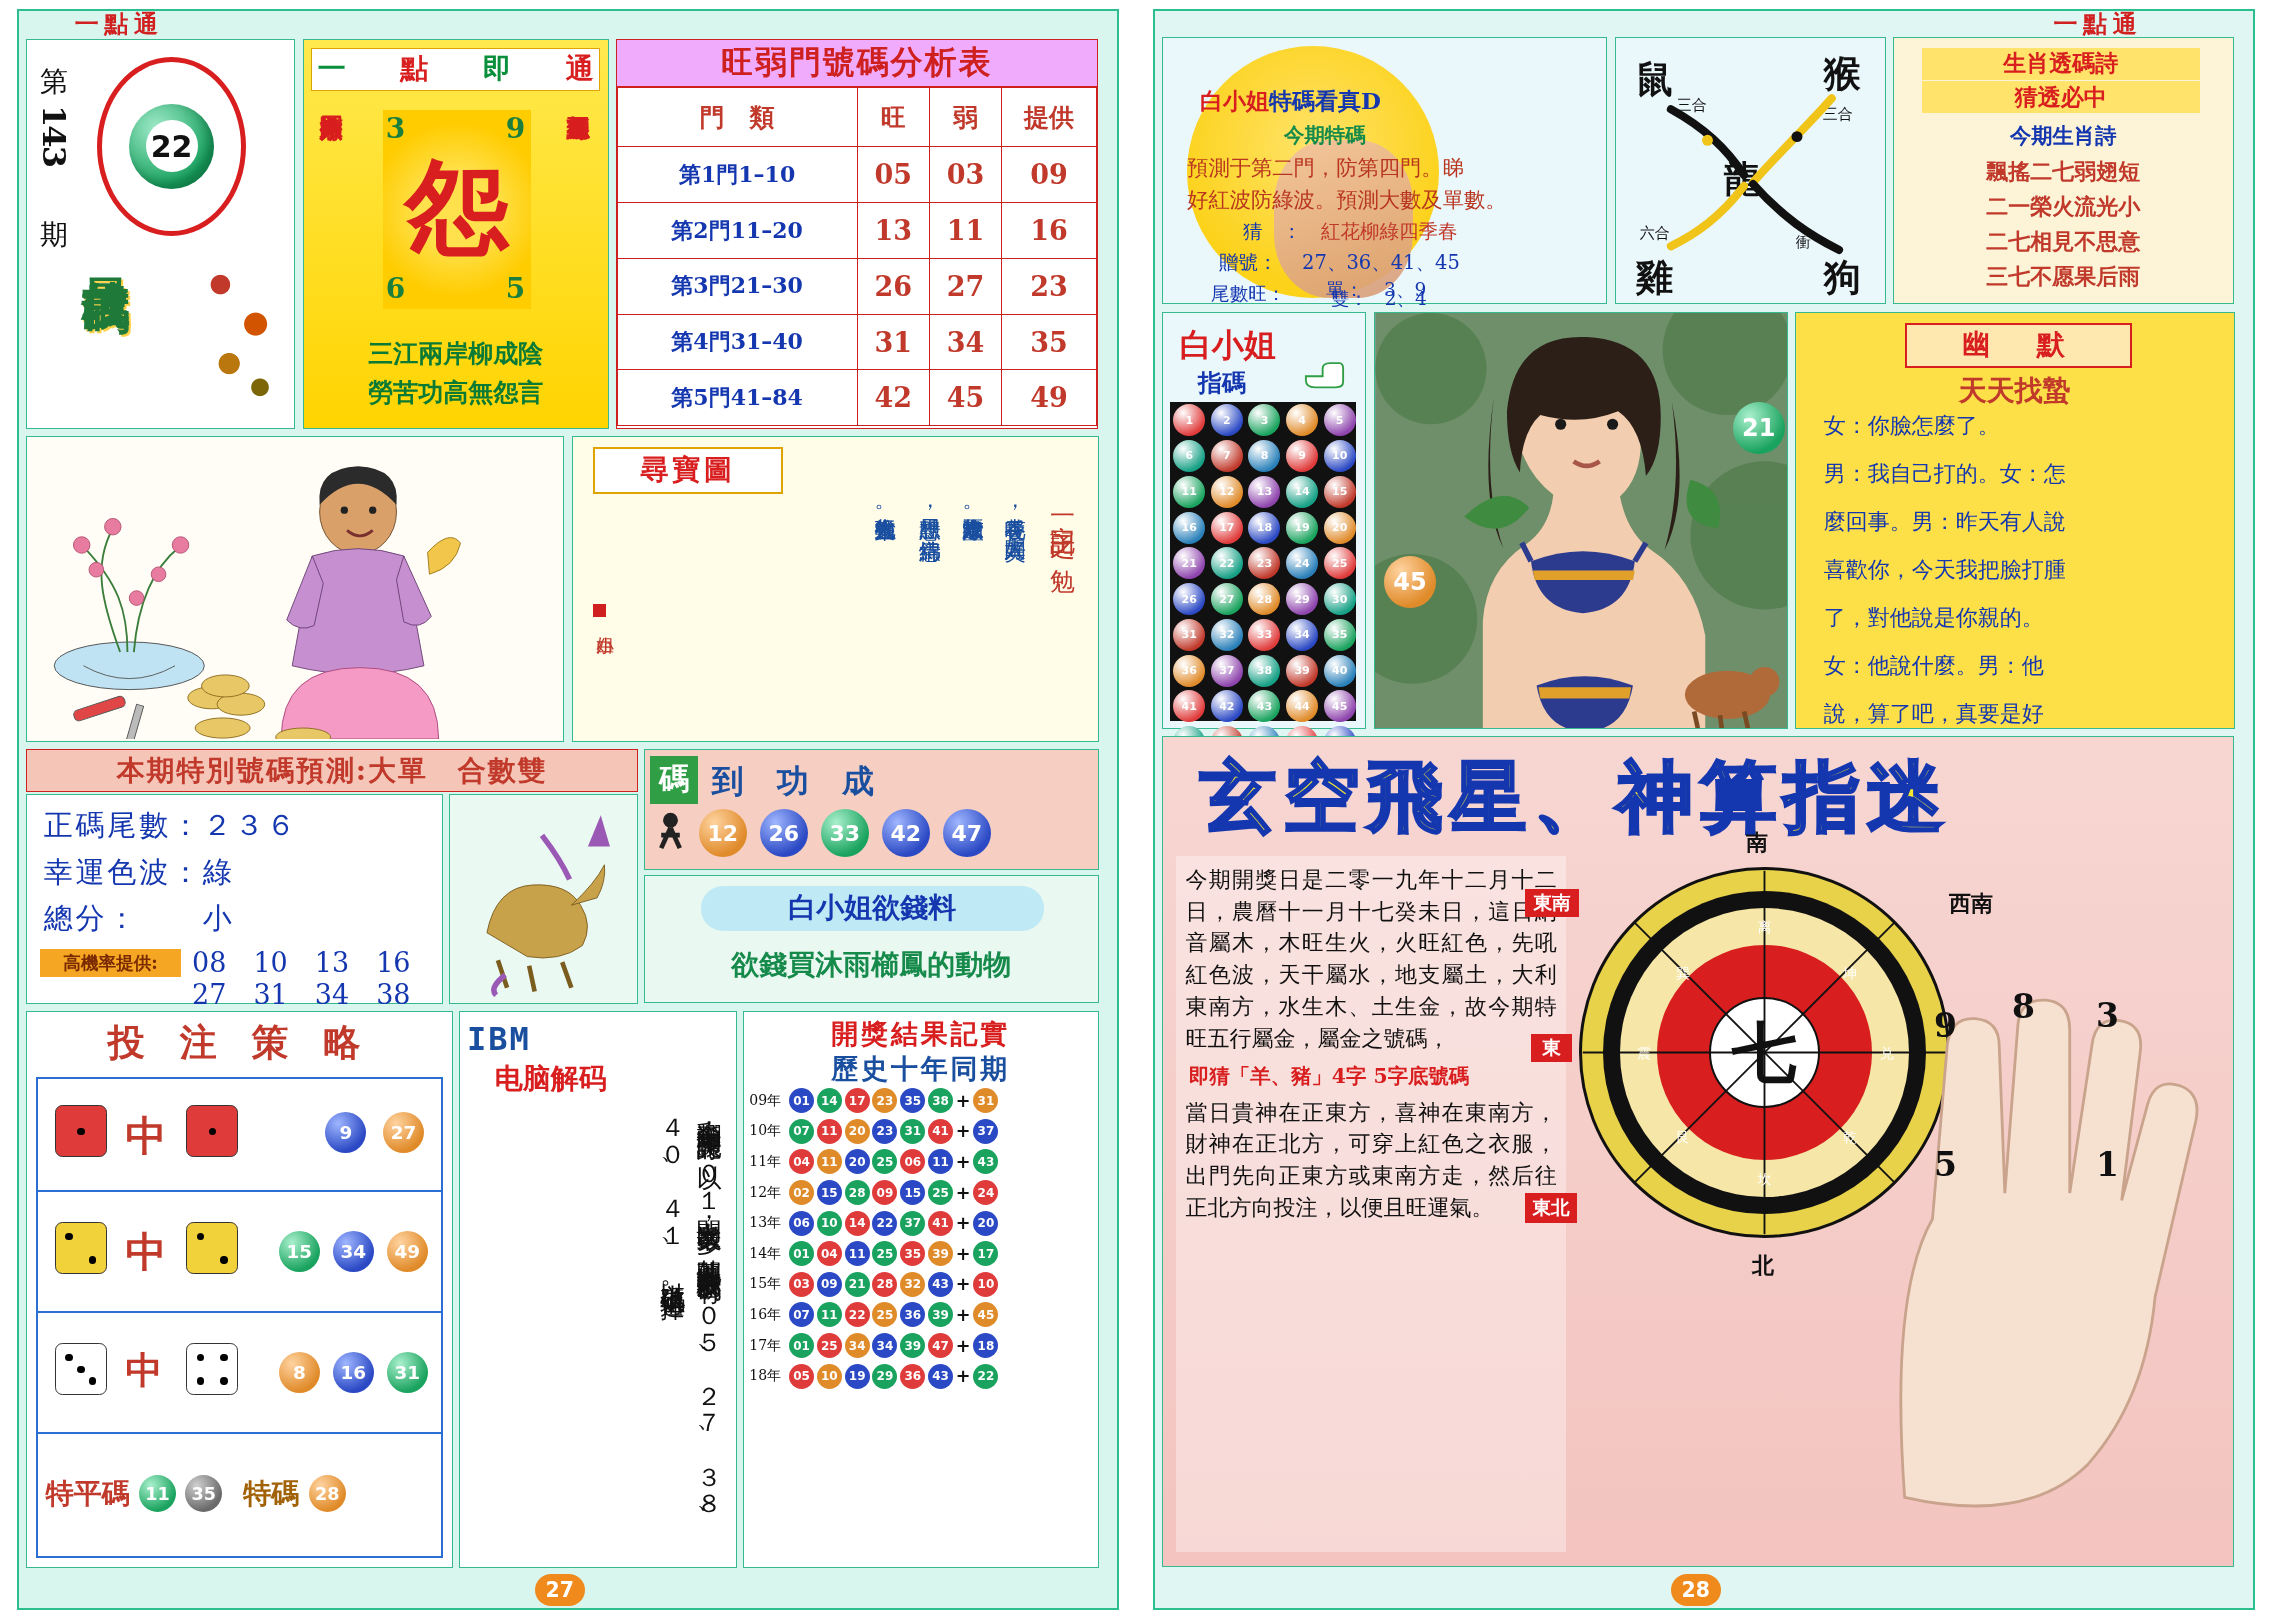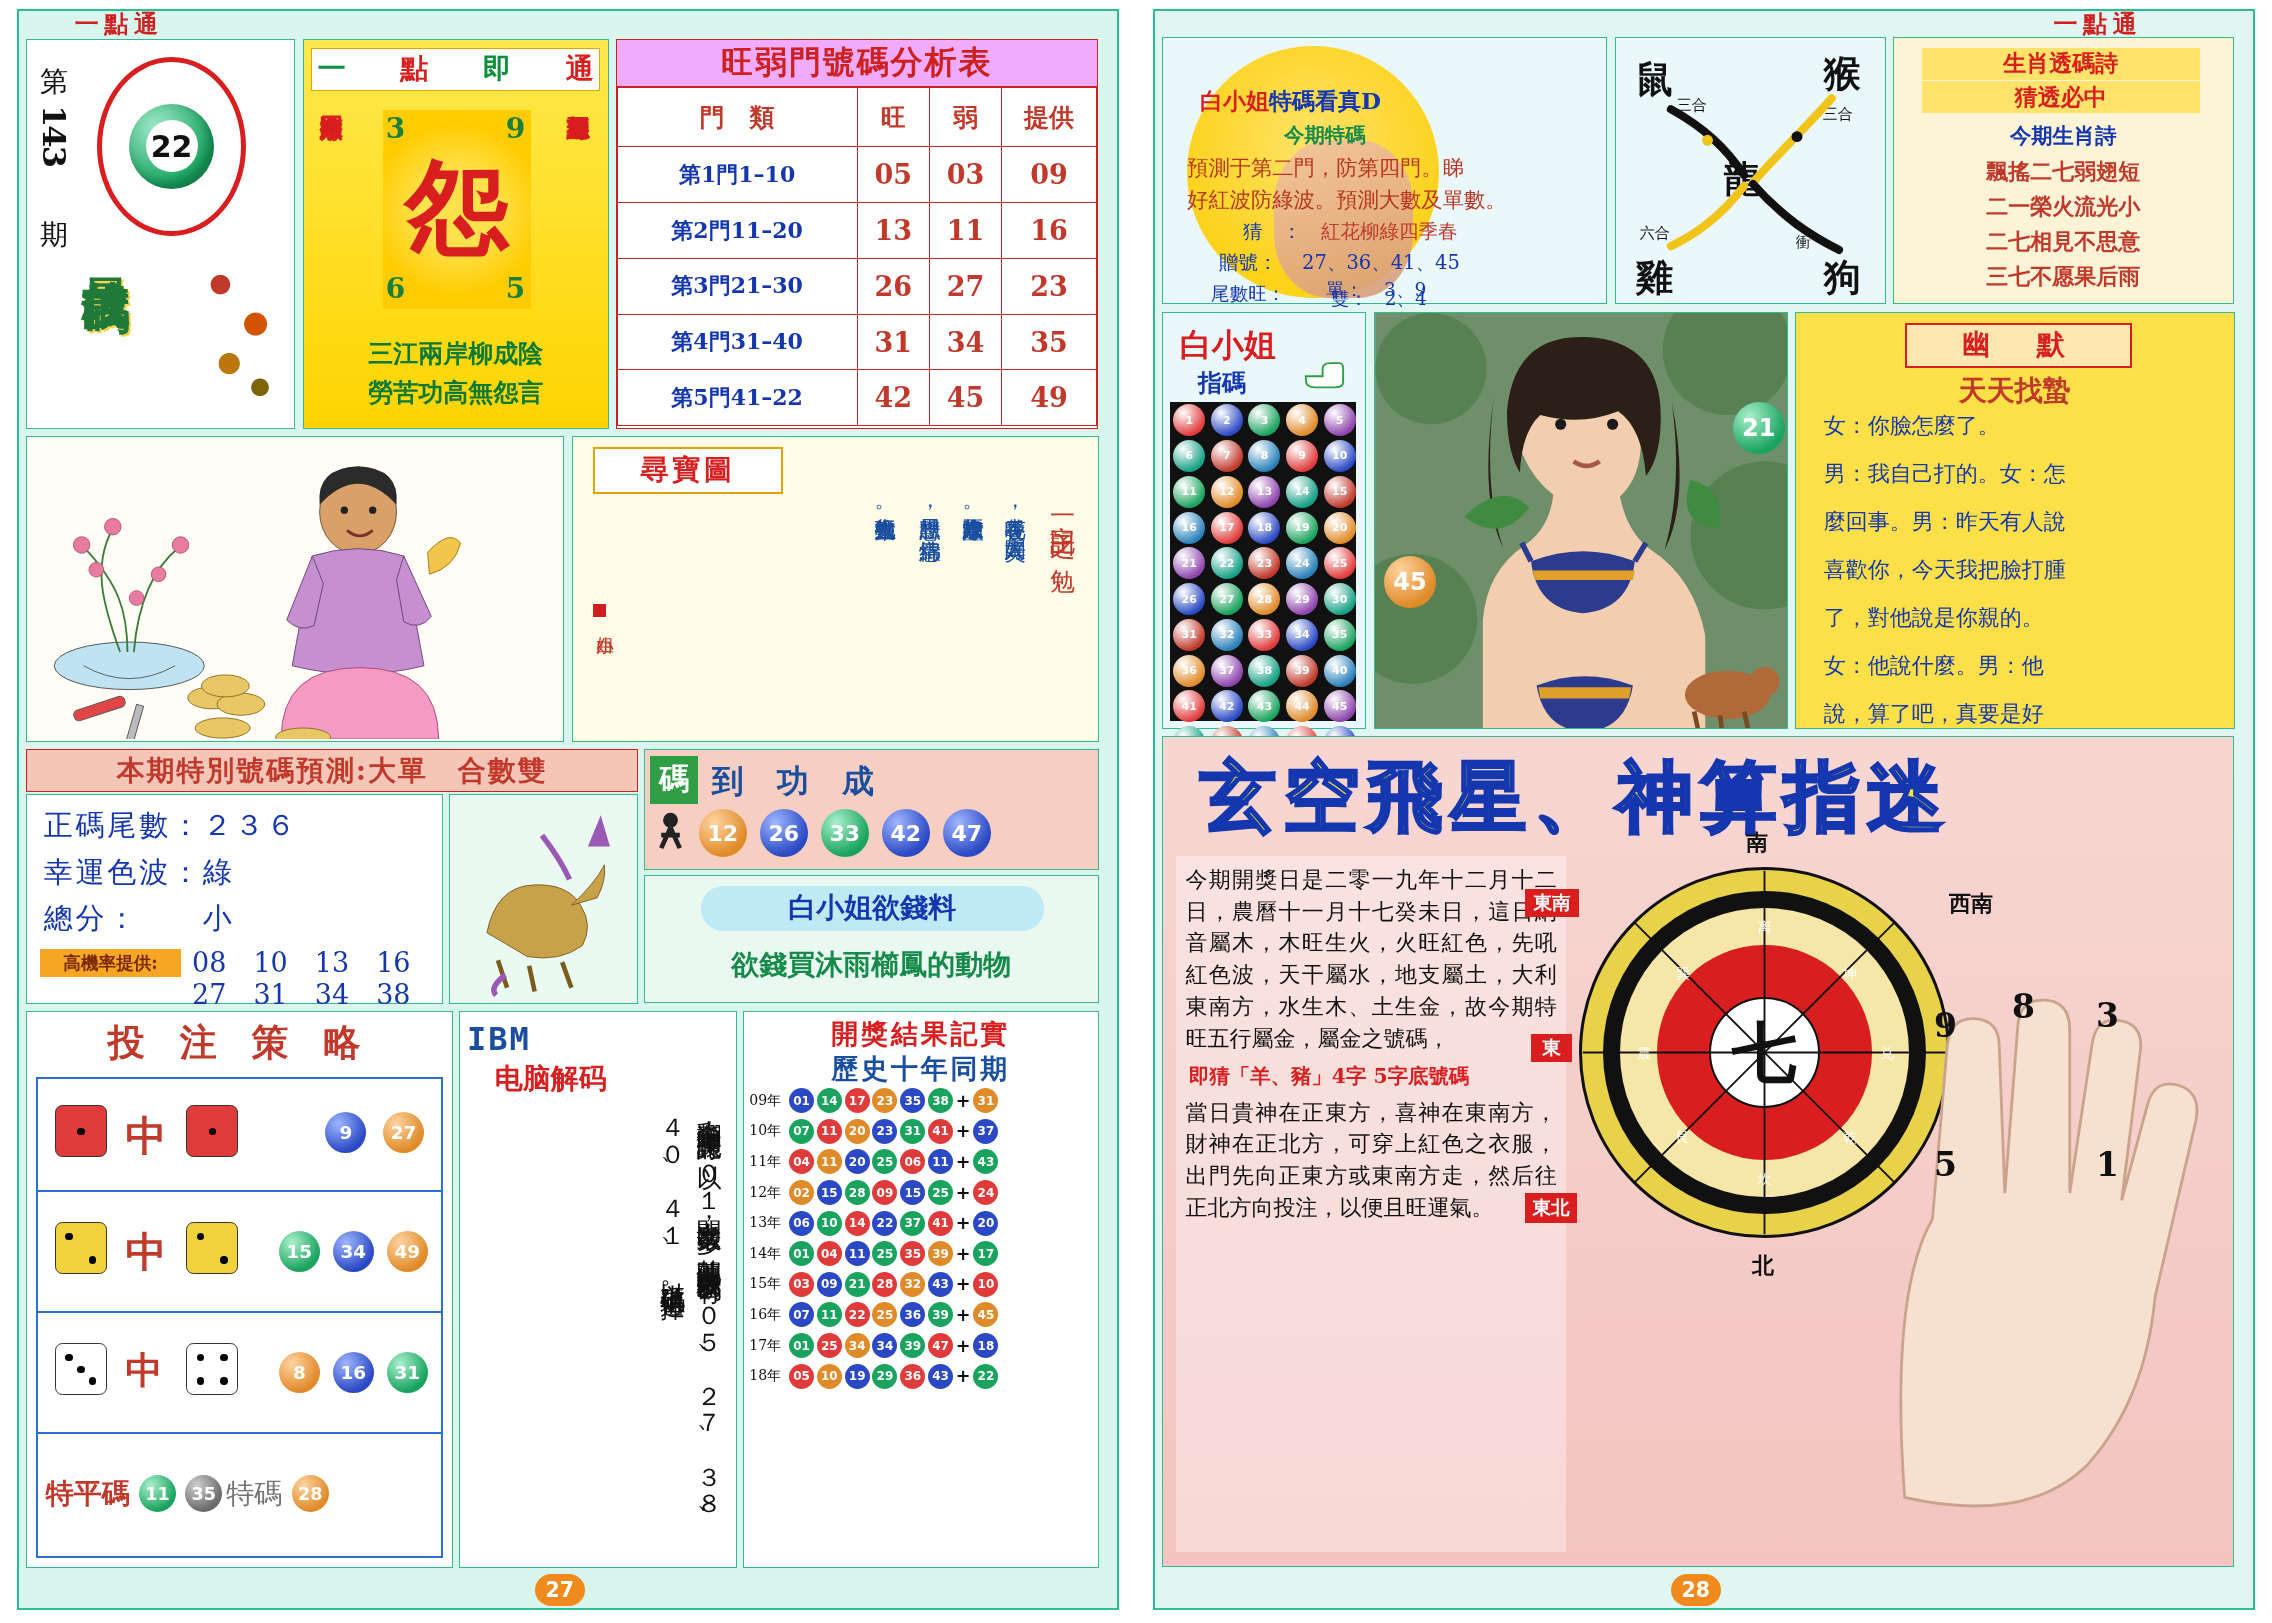--- a/index.html
+++ b/index.html
@@ -100,21 +100,21 @@
               <td style="font-size:27px;color:#c0392b;font-weight:bold;">27</td>
               <td style="font-size:27px;color:#c0392b;font-weight:bold;">23</td>
             </tr>
             <tr>
               <td style="font-size:22px;color:#1437b0;font-weight:bold;">第4門31–40</td>
               <td style="font-size:27px;color:#c0392b;font-weight:bold;">31</td>
               <td style="font-size:27px;color:#c0392b;font-weight:bold;">34</td>
               <td style="font-size:27px;color:#c0392b;font-weight:bold;">35</td>
             </tr>
             <tr>
-              <td style="font-size:22px;color:#1437b0;font-weight:bold;">第5門41–22</td>
+              <td style="font-size:22px;color:#1437b0;font-weight:bold;">第5門41–84</td>
               <td style="font-size:27px;color:#c0392b;font-weight:bold;">42</td>
               <td style="font-size:27px;color:#c0392b;font-weight:bold;">45</td>
               <td style="font-size:27px;color:#c0392b;font-weight:bold;">49</td>
             </tr>
           </tbody>
         </table>
     </div>
 
     <div class="box" style="left:7.4px;top:425px;width:538px;height:306px;background:#fffdf5;">
       <svg viewBox="0 0 580 330" width="534" height="302">
@@ -271,21 +271,21 @@
           <div id="sBalls3" style="position:absolute;right:13px;top:41px;display:flex;gap:13px;">
               <div class="lotball" style="width: 41px; height: 41px; font-size: 18.4px; background: radial-gradient(circle at 32% 28%, rgb(255, 211, 160), rgb(224, 139, 42) 70%);">8</div>
               <div class="lotball" style="width: 41px; height: 41px; font-size: 18.4px; background: radial-gradient(circle at 32% 28%, rgb(159, 182, 255), rgb(43, 73, 196) 70%);">16</div>
               <div class="lotball" style="width: 41px; height: 41px; font-size: 18.4px; background: radial-gradient(circle at 32% 28%, rgb(169, 240, 205), rgb(26, 163, 94) 70%);">31</div>
             </div>
         </div>
         <div style="position:absolute;left:0;right:0;top:352px;bottom:0;display:flex;align-items:center;">
           <span class="cn" style="margin-left:7.4px;font-size:28px;font-weight:bold;color:#c0392b;">特平碼</span>
           <div class="smallball" style="margin-left:9.3px;width:37px;height:37px;font-size:17.6px;background:radial-gradient(circle at 32% 28%,#a9f0cd,#1aa35e 70%);">11</div>
           <div class="smallball" style="margin-left:9.3px;width:37px;height:37px;font-size:17.6px;background:radial-gradient(circle at 32% 28%,#cfcfcf,#6a6a6a 70%);">35</div>
-          <span class="cn" style="margin-left:4px;font-size:28px;font-weight:normal;color:#737373;">特碼</span>
+          <span class="cn" style="margin-left:21px;font-size:28px;font-weight:bold;color:#a16207;">特碼</span>
           <div class="smallball" style="margin-left:9.3px;width:37px;height:37px;font-size:17.6px;background:radial-gradient(circle at 32% 28%,#ffd3a0,#e08b2a 70%);">28</div>
         </div>
       </div>
     </div>
 
     <div class="box" style="left:440px;top:1000px;width:278px;height:557px;background:#fff;">
       <div style="position:absolute;left:7.4px;top:7.4px;font-size:32px;font-weight:bold;color:#1a4fa0;font-family:'DejaVu Sans Mono','Liberation Mono',monospace;letter-spacing:1.9px;">IBM</div>
       <div class="cn" style="position:absolute;left:35px;top:48px;font-size:28px;font-weight:bold;color:#d81e1e;">电脑解码</div>
       <div class="cn vert" style="position:absolute;right:9.3px;top:89px;height:445px;font-size:25px;color:#111;line-height:1.45;letter-spacing:1.9px;">翻查近十年開獎記錄，以０１開出次數最多，其他開出次數較多的號碼有：０５、２７、３８、４０、４１、以上號碼值得追捧。</div>
     </div>

